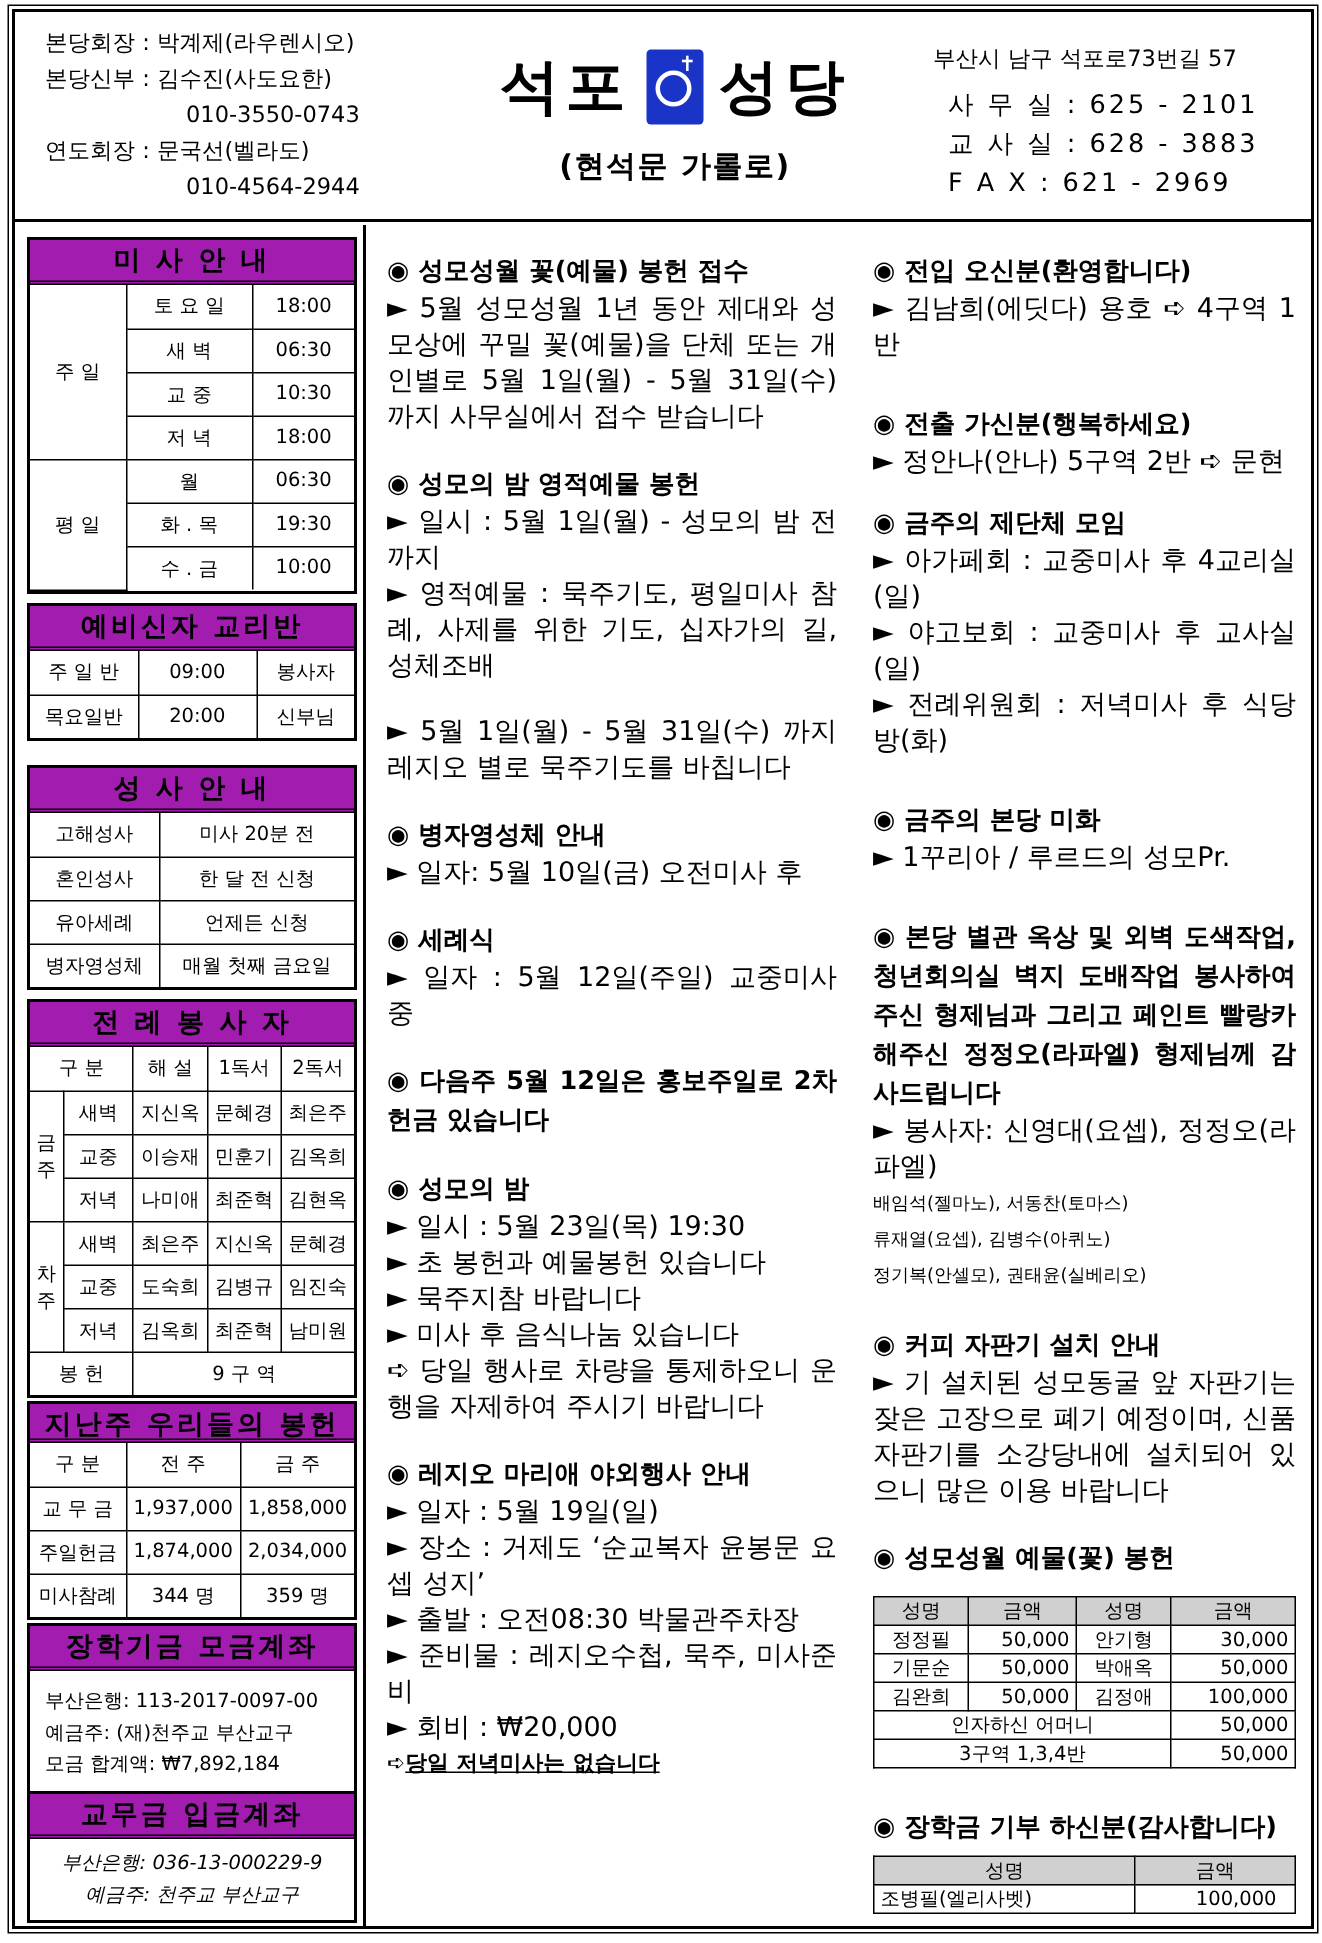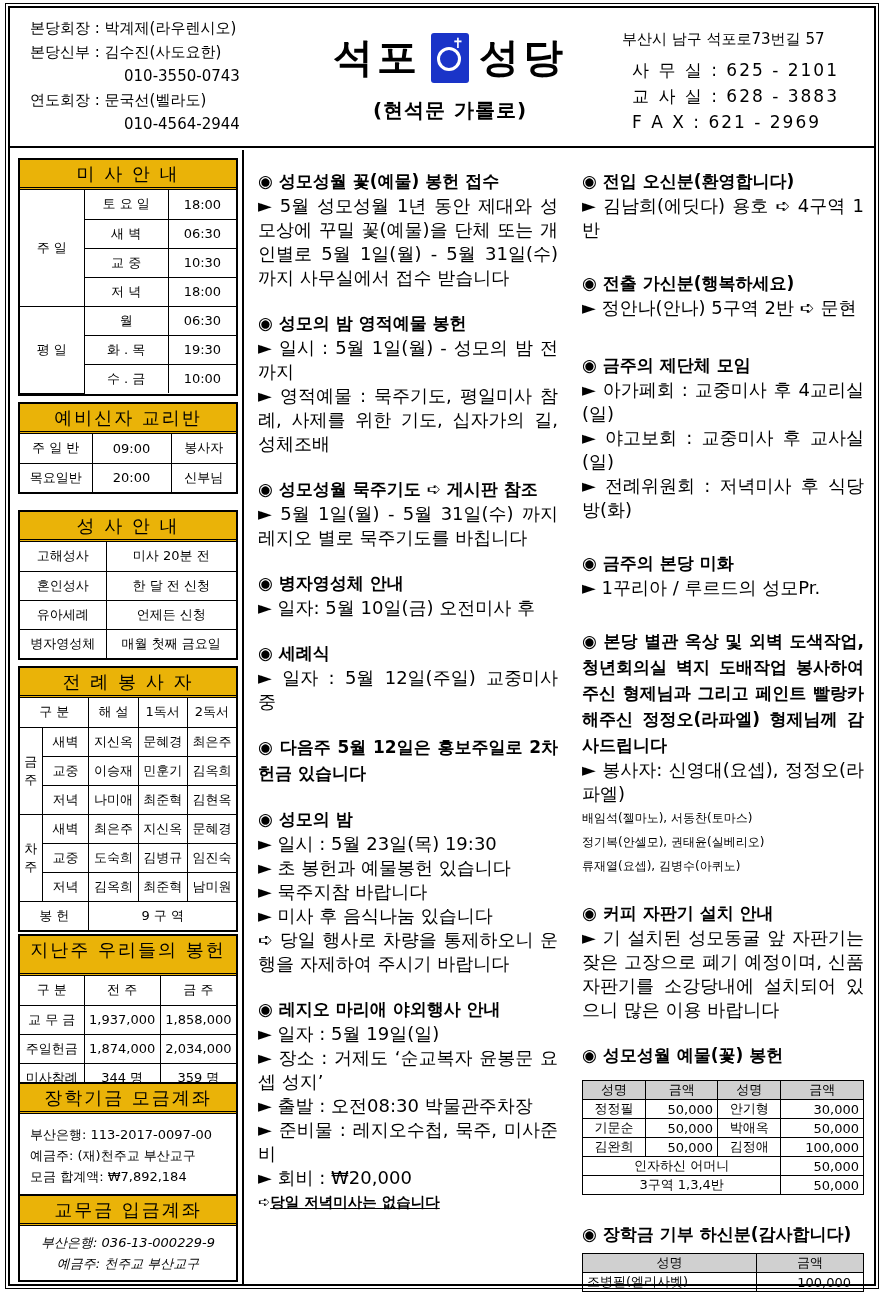--- a/index.html
+++ b/index.html
@@ -24,21 +24,21 @@
   .hdr-right .addr { margin-bottom: 8px; }
   .hdr-right .line { font-size: 17px; line-height: 26px; letter-spacing: 2px; padding-left: 10px; }
 
   
   .leftcol { position: absolute; left: 0; top: 142px; width: 234px; height: 1136px; border-right: 2px solid #000; }
   .midcol { position: absolute; left: 248px; top: 160px; width: 300px; }
   .rightcol { position: absolute; left: 572px; top: 160px; width: 282px; }
 
   
   .box { position: absolute; left: 8px; width: 220px; border: 2px solid #000; background: #fff; }
-  .box-h { background: #eab308; text-align: center; font-weight: normal; font-size: 18px; border-bottom: 3px double #000; letter-spacing: 2px; }
+  .box-h { background: #a21caf; text-align: center; font-weight: bold; font-size: 18px; border-bottom: 3px double #000; letter-spacing: 2px; }
   table.grid { width: 100%; border-collapse: collapse; font-size: 13px; }
   table.grid td { border: 1px solid #000; text-align: center; height: 29px; padding: 0 2px; white-space: nowrap; }
   table.grid tr:first-child td { border-top: none; }
   table.grid td:first-child { border-left: none; }
   table.grid td:last-child { border-right: none; }
   table.grid tr:last-child td { border-bottom: none; }
   .acct { font-size: 13px; line-height: 21px; padding: 10px 10px; }
   .acct.center { text-align: center; padding: 6px 6px; font-style: italic; }
 
   
@@ -219,21 +219,21 @@
             </tr>
         <tr>
               <td colspan="2">봉  헌</td>
               <td colspan="3">9 구 역</td>
             </tr>
       </tbody>
         </table>
     </div>
 
     <div class="box" style="top:784px;">
-      <div class="box-h" style="height:40px;line-height:27px;">지난주 우리들의 봉헌</div>
+      <div class="box-h" style="height:26px;line-height:27px;">지난주 우리들의 봉헌</div>
       <table class="grid">
         <tbody>
             <tr>
               <td style="width:64px;">구    분</td>
               <td>전       주</td>
               <td>금       주</td>
             </tr>
         <tr>
               <td>교 무 금</td>
               <td>1,937,000</td>
@@ -275,21 +275,20 @@
     <div class="art">
       <div class="art-h"><span class="bullet">◉</span><span>성모성월 꽃(예물) 봉헌 접수</span></div>
       <div class="art-p">► 5월 성모성월 1년 동안 제대와 성모상에 꾸밀 꽃(예물)을 단체 또는 개인별로 5월 1일(월) - 5월 31일(수)까지 사무실에서 접수 받습니다</div>
     </div>
     <div class="art">
       <div class="art-h"><span class="bullet">◉</span><span>성모의 밤 영적예물 봉헌</span></div>
       <div class="art-p">► 일시 : 5월 1일(월) - 성모의 밤 전까지</div>
       <div class="art-p">► 영적예물 : 묵주기도, 평일미사 참례, 사제를 위한 기도, 십자가의 길, 성체조배</div>
     </div>
     <div class="art">
-      <div class="art-h"><span class="bullet">◉</span><span>성모성월 묵주기도 ➪ 게시판 참조</span></div>
       <div class="art-p">► 5월 1일(월) - 5월 31일(수) 까지 레지오 별로 묵주기도를 바칩니다</div>
     </div>
     <div class="art">
       <div class="art-h"><span class="bullet">◉</span><span>병자영성체 안내</span></div>
       <div class="art-p">► 일자: 5월 10일(금) 오전미사 후</div>
     </div>
     <div class="art">
       <div class="art-h"><span class="bullet">◉</span><span>세례식</span></div>
       <div class="art-p">► 일자 : 5월 12일(주일) 교중미사 중</div>
     </div>
@@ -313,40 +312,40 @@
       <div class="art-p">► 회비 : ₩20,000</div>
       <div class="art-p" style="font-weight:bold;font-size:14.5px;"><span>➪</span><span class="u">당일 저녁미사는 없습니다</span></div>
     </div>
   </div>
 
   <div class="rightcol">
     <div class="art" style="margin-bottom:28px;">
       <div class="art-h"><span class="bullet">◉</span><span>전입 오신분(환영합니다)</span></div>
       <div class="art-p">► 김남희(에딧다) 용호 ➪ 4구역 1반</div>
     </div>
-    <div class="art" style="margin-bottom:32px;">
+    <div class="art" style="margin-bottom:16px;">
       <div class="art-h"><span class="bullet">◉</span><span>전출 가신분(행복하세요)</span></div>
       <div class="art-p">► 정안나(안나)   5구역 2반 ➪ 문현</div>
     </div>
     <div class="art" style="margin-bottom:28px;">
       <div class="art-h"><span class="bullet">◉</span><span>금주의 제단체 모임</span></div>
       <div class="art-p">► 아가페회 : 교중미사 후 4교리실(일)</div>
       <div class="art-p">► 야고보회 : 교중미사 후 교사실(일)</div>
       <div class="art-p">► 전례위원회 : 저녁미사 후 식당방(화)</div>
     </div>
     <div class="art" style="margin-bottom:28px;">
       <div class="art-h"><span class="bullet">◉</span><span>금주의 본당 미화</span></div>
       <div class="art-p">► 1꾸리아 / 루르드의 성모Pr.</div>
     </div>
     <div class="art" style="margin-bottom:22px;">
       <div class="art-h"><span class="bullet">◉</span><span>본당 별관 옥상 및 외벽 도색작업, 청년회의실 벽지 도배작업 봉사하여주신 형제님과 그리고 페인트 빨랑카 해주신 정정오(라파엘) 형제님께 감사드립니다</span></div>
       <div class="art-p">► 봉사자: 신영대(요셉), 정정오(라파엘)</div>
       <div class="indent-right">배임석(젤마노), 서동찬(토마스)</div>
+      <div class="indent-right">류재열(요셉), 김병수(아퀴노)</div>
       <div class="indent-right">정기복(안셀모), 권태윤(실베리오)</div>
-      <div class="indent-right">류재열(요셉), 김병수(아퀴노)</div>
     </div>
     <div class="art" style="margin-bottom:20px;">
       <div class="art-h"><span class="bullet">◉</span><span>커피 자판기 설치 안내</span></div>
       <div class="art-p">► 기 설치된 성모동굴 앞 자판기는 잦은 고장으로 폐기 예정이며, 신품 자판기를 소강당내에 설치되어 있으니 많은 이용 바랍니다</div>
     </div>
     <div class="art" style="margin-bottom:26px;">
       <div class="art-h"><span class="bullet">◉</span><span>성모성월 예물(꽃) 봉헌</span></div>
       <table class="don">
         <tbody>
             <tr class="hd">

